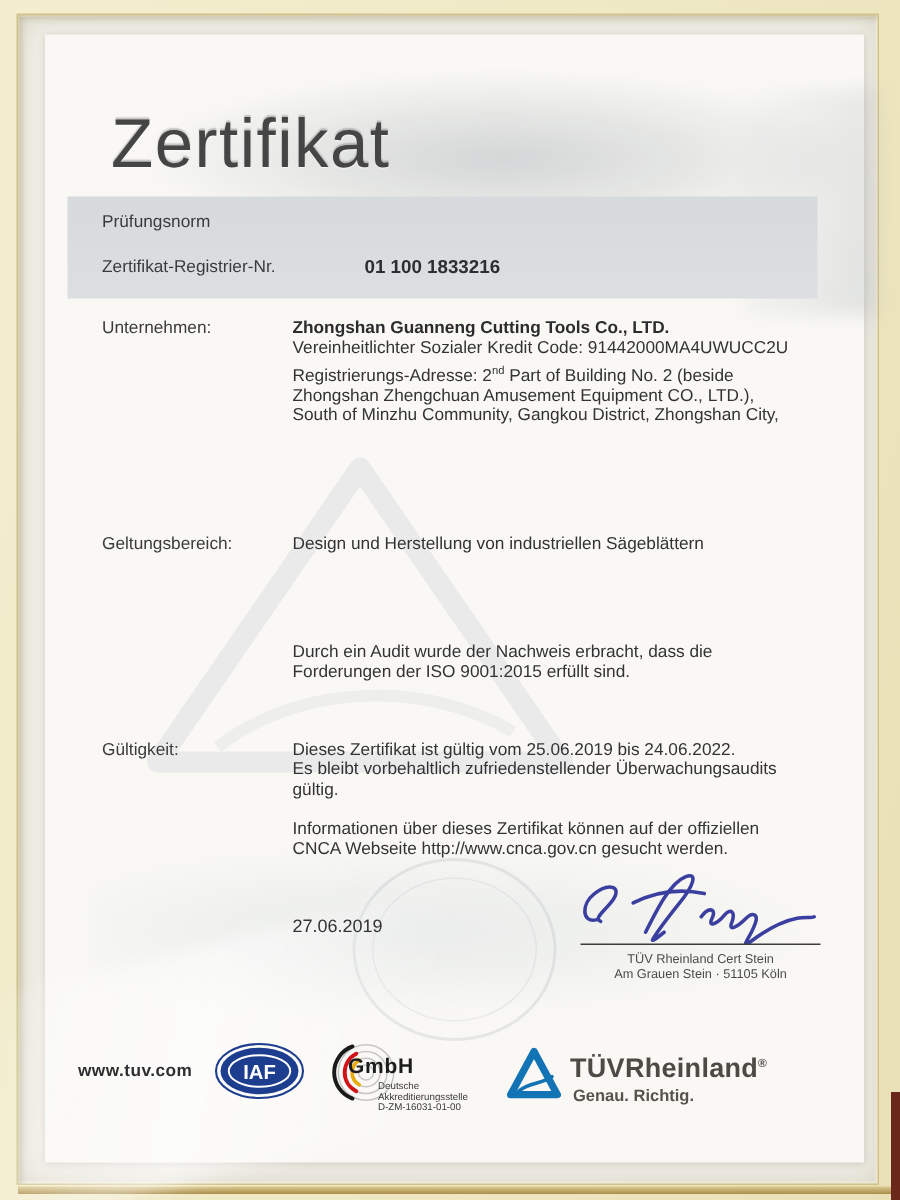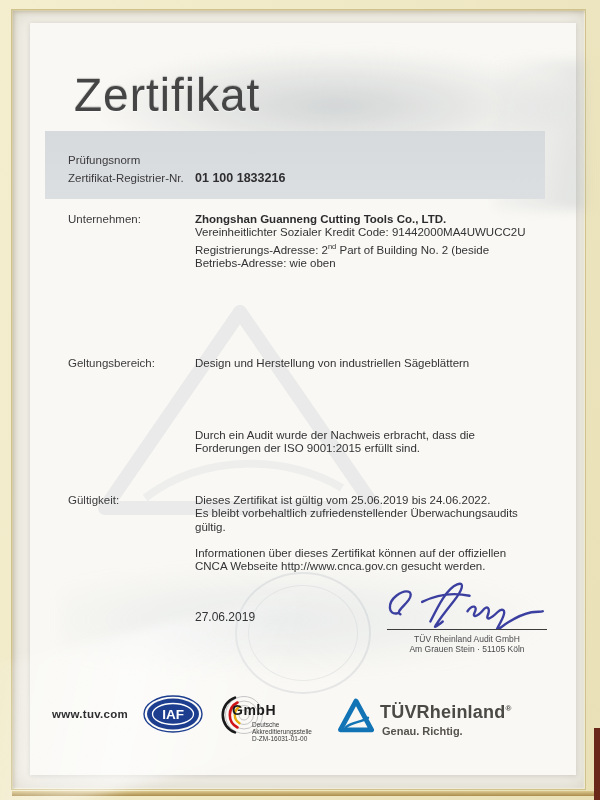--- a/index.html
+++ b/index.html
@@ -47,21 +47,21 @@
     transform:rotate(-14deg);filter:blur(5px);}
 
   
   .title{position:absolute;left:74px;top:68px;font-size:46px;letter-spacing:1px;color:#454545;
     text-shadow:0 1px 1px rgba(255,255,255,.65), 0 -1px 1px rgba(0,0,0,.22);}
   .band{position:absolute;left:45px;top:131px;width:500px;height:68px;
     background:linear-gradient(#d7dadd,#dcdfe1);}
   .label{position:absolute;font-size:11.5px;color:#3b3b3d;}
   .val{position:absolute;font-size:11.5px;color:#333335;}
   .norm-val{font-size:16.5px;font-weight:bold;color:#2e2e30;}
-  .reg-val{font-size:12.5px;font-weight:bold;color:#2e2e30;}
+  .reg-val{font-size:12.5px;font-weight:bold;color:#2e2e30;margin-left:48px;}
   .block{position:absolute;left:195px;width:335px;font-size:11.5px;line-height:13.4px;color:#333335;}
   .block .bold{font-weight:bold;color:#2c2c2e;}
   .para{white-space:pre-line;}
   sup{font-size:7.5px;}
 
   .date{position:absolute;left:195px;top:610px;font-size:12px;color:#333335;}
   .sig-wrap{position:absolute;left:385px;top:580px;width:165px;height:50px;}
   .sig-line{position:absolute;left:387px;top:629px;width:160px;height:1px;background:#3c3c3c;}
   .issuer{position:absolute;left:383px;top:634px;width:168px;text-align:center;
     font-size:8.5px;line-height:10px;color:#4b4b4d;}
@@ -98,30 +98,31 @@
     </svg>
     <div class="seal-ghost"></div>
     <div class="glare-top"></div>
     <div class="glare-right"></div>
     <div class="glare-sign"></div>
     <div class="glare-bl"></div>
 
     <div class="title">Zertifikat</div>
 
     <div class="band"></div>
-    <div class="label" style="left:68px;top:142px;margin-top:12px;">Prüfungsnorm</div>
+    <div class="label" style="left:68px;top:142px;">Prüfungsnorm</div>
     <div class="label" style="left:68px;top:172px;">Zertifikat-Registrier-Nr.</div>
     <div class="val reg-val" style="left:195px;top:171px;">01 100 1833216</div>
 
     <div class="label" style="left:68px;top:213px;">Unternehmen:</div>
     <div class="block" style="top:213px;">
       <div class="bold">Zhongshan Guanneng Cutting Tools Co., LTD.</div>
       <div>Vereinheitlichter Sozialer Kredit Code: 91442000MA4UWUCC2U</div>
       <div><span>Registrierungs-Adresse: 2</span><sup>nd</sup><span> Part of Building No. 2 (beside</span></div>
-      <div>Betriebs-Adresse: wie oben</div>
+      <div>Zhongshan Zhengchuan Amusement Equipment CO., LTD.),</div>
+      <div>South of Minzhu Community, Gangkou District, Zhongshan City,</div>
     </div>
 
     <div class="label" style="left:68px;top:357px;">Geltungsbereich:</div>
     <div class="block" style="top:357px;">Design und Herstellung von industriellen Sägeblättern</div>
 
     <div class="block para" style="top:429px;">Durch ein Audit wurde der Nachweis erbracht, dass die
 Forderungen der ISO 9001:2015 erfüllt sind.</div>
 
     <div class="label" style="left:68px;top:494px;">Gültigkeit:</div>
     <div class="block para" style="top:494px;">Dieses Zertifikat ist gültig vom 25.06.2019 bis 24.06.2022.
@@ -135,21 +136,21 @@
     <svg class="sig-wrap" viewBox="0 0 160 48">
       <g fill="none" stroke="#3b3f9f" stroke-width="2.3" stroke-linecap="round">
         <path d="M12,32 C3,34 2,22 11,15 C20,8 29,10 23,19 C18,26 10,31 15,33"></path>
         <path d="M44,40 C52,24 60,8 70,4 C78,1 75,10 66,21 C58,31 52,39 49,44 C47,47 51,44 56,40"></path>
         <path d="M36,21 C52,13 68,12 82,15"></path>
         <path d="M80,30 C85,23 90,25 87,31 C84,37 90,35 95,29 C99,24 102,27 100,33 C97,40 103,37 109,31 C113,27 117,28 115,34 C112,43 104,52 112,46 C120,40 132,33 142,31 C147,30 151,31 153,30"></path>
       </g>
     </svg>
     <div class="sig-line"></div>
     <div class="issuer">
-      <div>TÜV Rheinland Audit GmbH</div>
+      <div>TÜV Rheinland Cert Stein</div>
       <div>Am Grauen Stein · 51105 Köln</div>
     </div>
 
     <div class="website">www.tuv.com</div>
 
     <svg class="iaf" width="62" height="40" viewBox="0 0 62 40">
       <ellipse cx="31" cy="20" rx="29" ry="18" fill="none" stroke="#1d3e8f" stroke-width="1.4"></ellipse>
       <ellipse cx="31" cy="20" rx="26" ry="15.5" fill="#1d3e8f"></ellipse>
       <ellipse cx="31" cy="20" rx="20.5" ry="10.5" fill="none" stroke="#ffffff" stroke-width="1.3"></ellipse>
       <text x="31" y="25" text-anchor="middle" font-family="Liberation Sans, sans-serif" font-size="13.5" font-weight="bold" fill="#ffffff">IAF</text>

